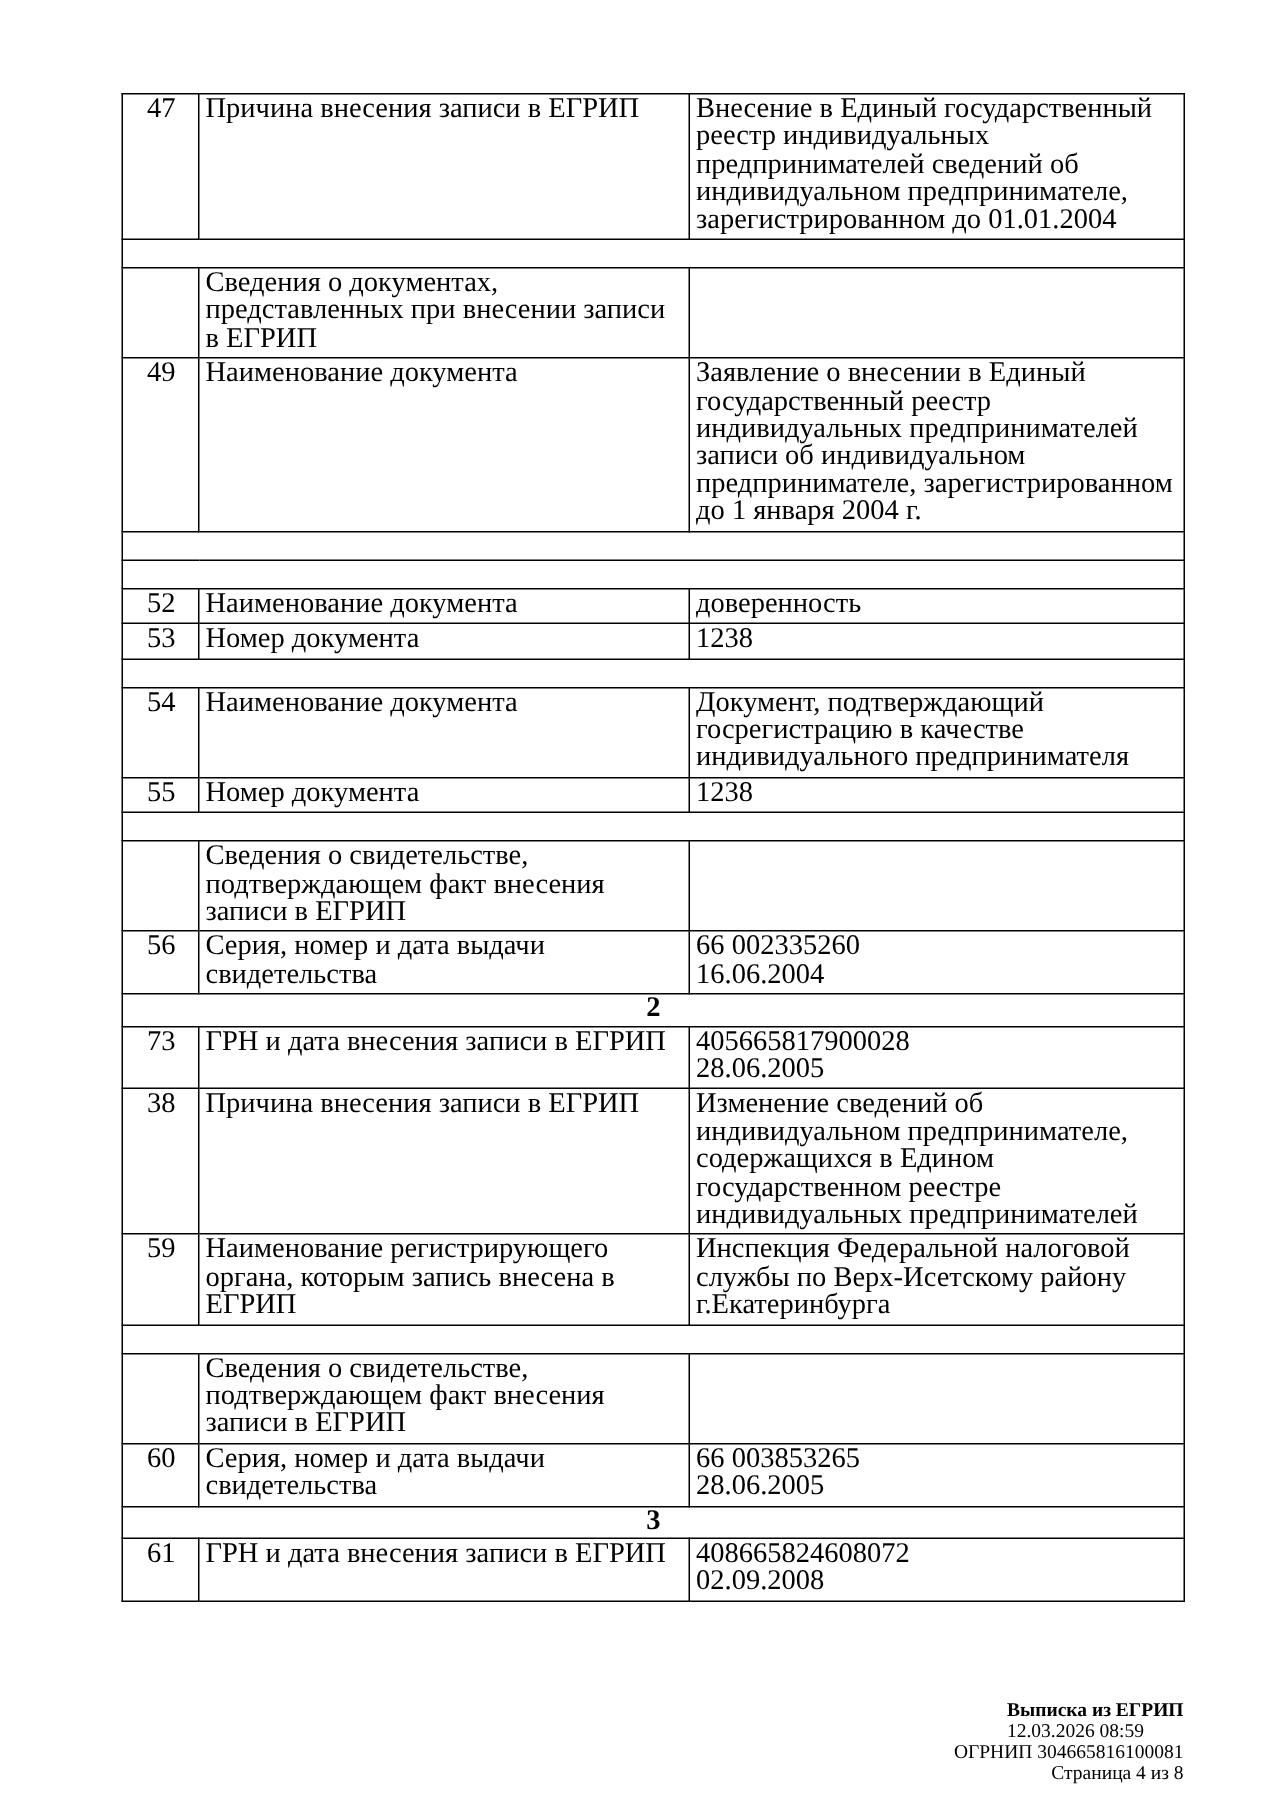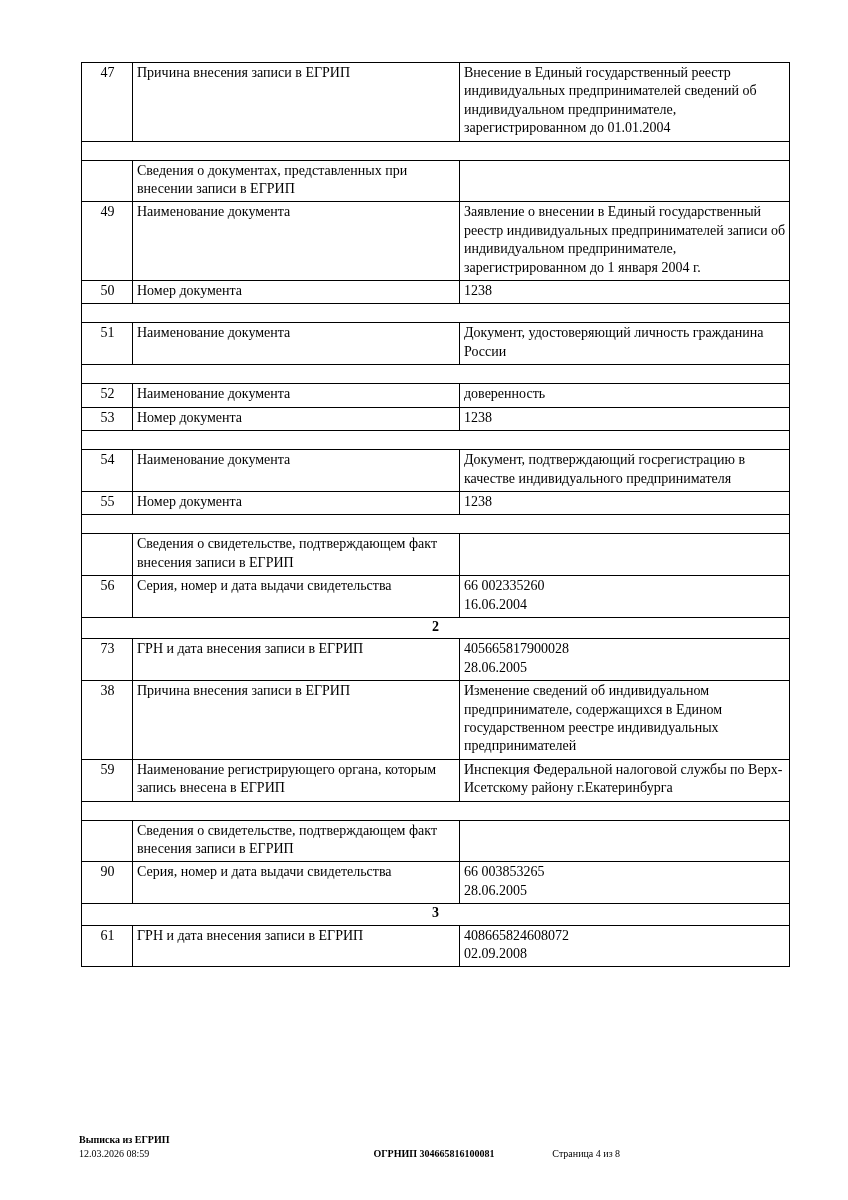--- a/index.html
+++ b/index.html
@@ -14,21 +14,21 @@
     position: relative;
     width: 848px; height: 1200px;
     background: #fff;
   }
   table.doc-table {
     position: absolute;
     left: 81px; top: 62px;
     width: 708px;
     border-collapse: collapse;
     table-layout: fixed;
-    font-size: 14px;
+    font-size: 19px;
     line-height: 18.4px;
   }
   table.doc-table td {
     border: 1px solid #000;
     vertical-align: top;
     padding: 1px 3px 3px 4px;
     word-wrap: break-word;
   }
   td.c-num {
     text-align: center;
@@ -45,25 +45,26 @@
     height: 20px;
     padding: 0 0 2px 0;
     vertical-align: middle;
   }
   .footer {
     position: absolute;
     left: 79px; top: 1133px;
     width: 710px;
     display: flex;
     align-items: flex-end;
-    font-size: 10px;
+    font-size: 13px;
     line-height: 14px;
+    flex-direction: column;
   }
   .footer-left  { flex: 1 1 0; text-align: left; }
-  .footer-center{ flex: 1 1 0; text-align: center; white-space: nowrap; font-weight: bold; }
+  .footer-center{ flex: 1 1 0; text-align: center; white-space: nowrap; }
   .footer-right { flex: 1 1 0; white-space: nowrap; }
   .footer .bold { font-weight: bold; }
 </style>
 </head>
 <body>
 
 <div class="page">
 
   <table class="doc-table">
     <colgroup>
@@ -83,32 +84,22 @@
       <tr class="r-section">
         <td class="c-num"></td>
         <td class="c-label">Сведения о документах, представленных при внесении записи в ЕГРИП</td>
         <td class="c-value"></td>
       </tr>
       <tr class="r-field">
         <td class="c-num">49</td>
         <td class="c-label">Наименование документа</td>
         <td class="c-value">Заявление о внесении в Единый государственный реестр индивидуальных предпринимателей записи об индивидуальном предпринимателе, зарегистрированном до 1 января 2004 г.</td>
       </tr>
-      <tr class="r-field">
-        <td class="c-num">50</td>
-        <td class="c-label">Номер документа</td>
-        <td class="c-value">1238</td>
-      </tr>
       <tr class="r-spacer">
         <td colspan="3"></td>
-      </tr>
-      <tr class="r-field">
-        <td class="c-num">51</td>
-        <td class="c-label">Наименование документа</td>
-        <td class="c-value">Документ, удостоверяющий личность гражданина России</td>
       </tr>
       <tr class="r-spacer">
         <td colspan="3"></td>
       </tr>
       <tr class="r-field">
         <td class="c-num">52</td>
         <td class="c-label">Наименование документа</td>
         <td class="c-value">доверенность</td>
       </tr>
       <tr class="r-field">
@@ -164,21 +155,21 @@
       </tr>
       <tr class="r-spacer">
         <td colspan="3"></td>
       </tr>
       <tr class="r-section">
         <td class="c-num"></td>
         <td class="c-label">Сведения о свидетельстве, подтверждающем факт внесения записи в ЕГРИП</td>
         <td class="c-value"></td>
       </tr>
       <tr class="r-field">
-        <td class="c-num">90</td>
+        <td class="c-num">60</td>
         <td class="c-label">Серия, номер и дата выдачи свидетельства</td>
         <td class="c-value">66 003853265
 28.06.2005</td>
       </tr>
       <tr class="r-group">
         <td colspan="3">3</td>
       </tr>
       <tr class="r-field">
         <td class="c-num">61</td>
         <td class="c-label">ГРН и дата внесения записи в ЕГРИП</td>

